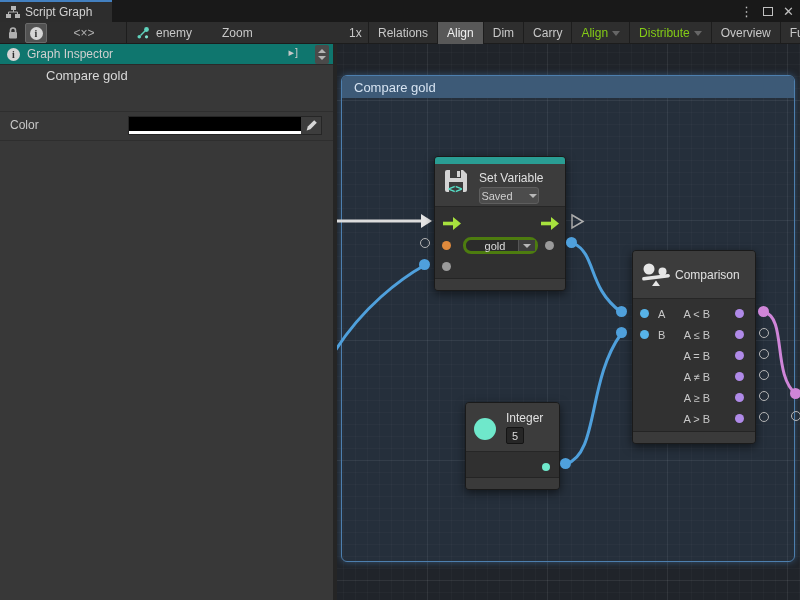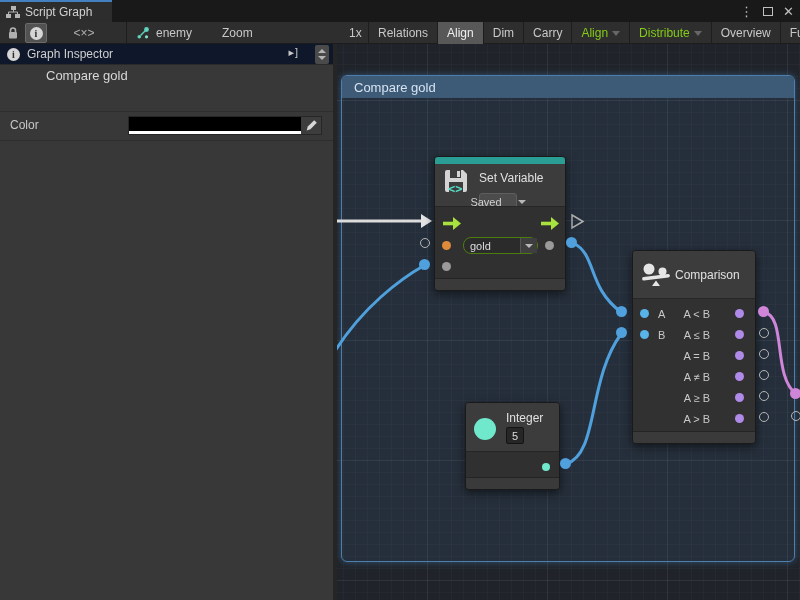--- a/index.html
+++ b/index.html
@@ -32,21 +32,21 @@
   .tbg-btn { height:22px; display:flex; align-items:center; justify-content:center; gap:4px;
     padding:4px 9px; border-left:1px solid #1d1d1d; white-space:nowrap; color:#c8c8c8; }
   .tbg-btn.active { background:#585858; color:#efefef; }
   .tbg-btn.disabled { color:#84cc16;justify-content:space-between; }
   .caret-css { width:0; height:0; border-left:4px solid transparent; border-right:4px solid transparent;
     border-top:5px solid #8a8a8a; display:inline-block; }
   .tbg-btn.disabled .caret-css { border-top-color:#666; }
 
   
   .inspector { position:absolute; left:0; top:44px; width:333px; height:556px; background:#383838; }
-  .insp-header { position:absolute; left:0; top:0; width:333px; height:21px; background:#0f172a;
+  .insp-header { position:absolute; left:0; top:0; width:333px; height:21px; background:#0f766e;
     border-bottom:1px solid #2a2a2a; display:flex; align-items:center; gap:7px; padding-left:7px;
     color:#cfcfcf; font-size:12px; }
   .dock-btn { position:absolute; right:34px; top:2px; color:#c8c8c8; font-size:11px; letter-spacing:1px; }
   .scrubber { position:absolute; right:4px; top:1px; width:14px; height:19px; background:#4a4a4a;
     border-radius:2px; display:flex; flex-direction:column; align-items:center; justify-content:center; gap:3px; }
   .tri-up { width:0; height:0; border-left:4px solid transparent; border-right:4px solid transparent; border-bottom:4px solid #b5b5b5; }
   .tri-dn { width:0; height:0; border-left:4px solid transparent; border-right:4px solid transparent; border-top:4px solid #b5b5b5; }
   .insp-title { position:absolute; left:46px; top:24px; color:#d8d8d8; font-size:13px; }
   .comment-input { position:absolute; left:44px; top:44px; width:282px; height:19px; background:#2e2e2e;
     border:1px solid #5a5a5a; border-radius:2px; color:#cfcfcf; font-size:12px; padding:0 6px;
@@ -88,22 +88,22 @@
     border-top:1px solid #242424; border-radius:0 0 3px 3px; }
   .node-title { color:#e0e0e0; font-size:12px; position:absolute; white-space:nowrap; }
 
   
   .sv-node { left:99px; top:112px; width:132px; height:135px; }
   .teal-strip { position:absolute; left:0; top:0; width:100%; height:7px; background:#2a9e94; border-radius:3px 3px 0 0; }
   .sv-header { position:absolute; left:0; top:7px; width:100%; height:42px; background:#3c3c3c; }
   .sv-body { position:absolute; left:0; top:49px; width:100%; height:74px; background:#303030; border-top:1px solid #262626; }
   .dd-btn { position:absolute; background:#4c4c4c; border:1px solid #5e5e5e; border-radius:3px;
     color:#cfcfcf; font-size:11px; display:flex; align-items:center; justify-content:center; gap:5px; }
-  .select-box { position:absolute; background:#2b2b2b; border:1px solid #4d7c0f; border-radius:8px;
-    color:#dcdcdc; font-size:11px; display:flex; align-items:center; }
+  .select-box { position:absolute; background:#2b2b2b; border:3px solid #4d7c0f; border-radius:8px;
+    color:#dcdcdc; font-size:11px; display:flex; align-items:center;text-align:center; }
   .select-text { flex:1; padding-left:6px; }
   .select-caret { width:17px; height:100%; border-left:1px solid #555; background:#3e3e3e;
     display:flex; align-items:center; justify-content:center; }
 
   .dot { position:absolute; border-radius:50%; z-index:4; }
   .ring { position:absolute; width:10px; height:10px; border:1.5px solid #b5b5b5; border-radius:50%; z-index:4; background:transparent; }
 
   
   .cmp-node { left:297px; top:206px; width:124px; height:194px; }
   .cmp-header { position:absolute; left:0; top:0; width:100%; height:47px; }
@@ -256,21 +256,21 @@
       <div class="teal-strip"></div>
       <div class="sv-header">
         <svg width="26" height="26" viewBox="0 0 26 26" style="position:absolute;left:8px;top:4px;">
           <path d="M2 4 a2 2 0 0 1 2 -2 H20 L24 6 V22 a2 2 0 0 1 -2 2 H4 a2 2 0 0 1 -2 -2 Z" fill="#d4d4d4"></path>
           <rect x="7" y="2" width="11" height="8" fill="#3c3c3c"></rect>
           <rect x="14" y="3" width="3" height="6" fill="#d4d4d4"></rect>
           <rect x="6" y="14" width="14" height="10" fill="#3c3c3c"></rect>
           <text x="5" y="25" font-size="12" font-weight="bold" fill="#57e0c8" font-family="DejaVu Sans Mono, monospace">&lt;&gt;</text>
         </svg>
         <span class="node-title" style="left:44px; top:7px;">Set Variable</span>
-        <div class="dd-btn" style="left:44px; top:29px; width:38px; height:17px;gap:16px;">
+        <div class="dd-btn" style="left:44px; top:23px; width:60px; height:17px;gap:16px;">
           <span>Saved</span>
           <span class="mono-caret"></span>
         </div>
       </div>
       <div class="sv-body">
         <svg width="18" height="13" viewBox="0 0 18 13" style="position:absolute;left:8px;top:10px;">
           <rect x="0" y="4.7" width="10" height="3.6" fill="#a8e23e"></rect>
             <polygon points="10,0 18,6.5 10,13" fill="#a8e23e"></polygon>
         </svg>
         <svg width="18" height="13" viewBox="0 0 18 13" style="position:absolute;left:106px;top:10px;">

